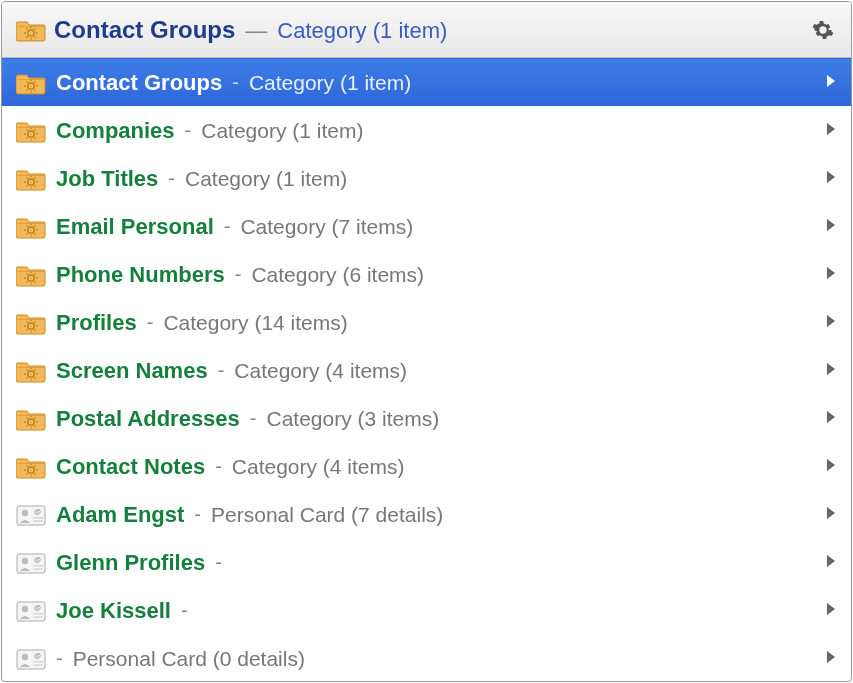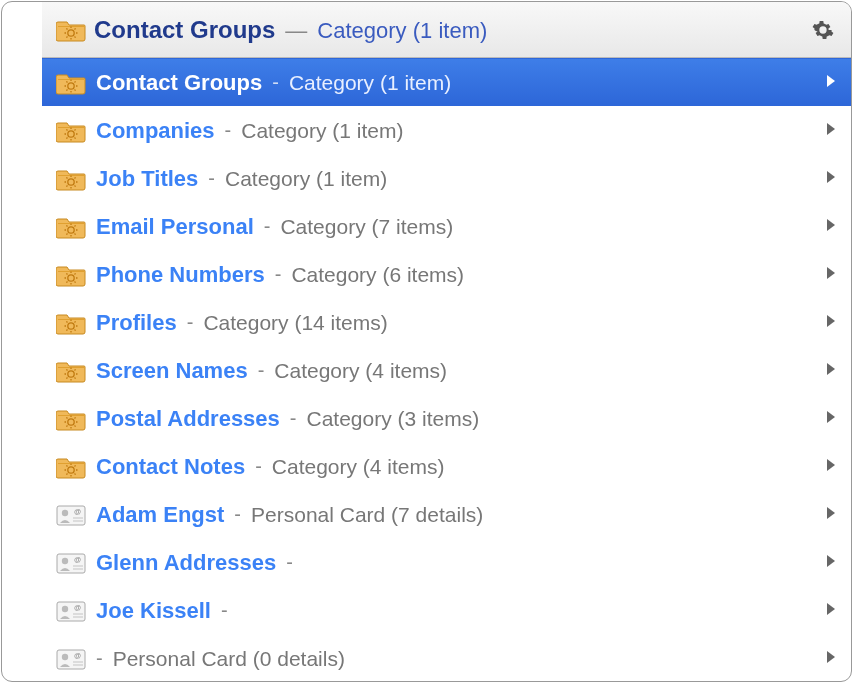--- a/index.html
+++ b/index.html
@@ -5,27 +5,26 @@
     * { box-sizing: border-box; margin: 0; padding: 0; }
     body {
       font-family: "Lucida Grande", "Helvetica Neue", Arial, sans-serif;
       background: #fff;
       width: 853px;
       height: 683px;
       overflow: hidden;
     }
     .window {
       border: 1px solid #999;
-      border-radius: 11px;
+      border-radius: 4px;
       overflow: hidden;
       width: 851px;
       height: 681px;
       margin: 1px;
       background: #fff;
-      padding-left: 40px;
     }
     .header {
       height: 56px;
       background: linear-gradient(to bottom, #f8f8f8 0%, #e8e8e8 100%);
       border-bottom: 1px solid #bbb;
       display: flex;
       align-items: center;
       padding: 0 14px;
       position: relative;
     }
@@ -72,21 +71,21 @@
       position: relative;
     }
     .row:not(:first-child) {
     }
     .row.selected {
       background: linear-gradient(to bottom, #3e7ee8 0%, #2d66d8 100%);
     }
     .row .name {
       font-size: 22px;
       font-weight: bold;
-      color: #3b82f6;
+      color: #15803d;
       margin-left: 10px;
     }
     .row.selected .name { color: #fff; }
     .row .dash {
       font-size: 20px;
       color: #888;
       margin: 0 10px 0 10px;
     }
     .row.selected .dash { color: #d0ddf5; }
     .row .meta {
@@ -372,21 +371,21 @@
       </div>
       <div class="row">
         <span class="card-icon"><svg viewBox="0 0 30 24" width="30" height="24">
     <rect x="1" y="3" width="28" height="19" rx="2" fill="#f5f5f5" stroke="#aaa" stroke-width="1"></rect>
     <circle cx="9" cy="10" r="3.2" fill="#bbb"></circle>
     <path d="M4 20 q5 -6 10 0 z" fill="#bbb"></path>
     <text x="18" y="11" font-size="7" fill="#888" font-family="Arial">@</text>
     <line x1="17" y1="15" x2="27" y2="15" stroke="#ccc" stroke-width="1.2"></line>
     <line x1="17" y1="18" x2="27" y2="18" stroke="#ccc" stroke-width="1.2"></line>
   </svg></span>
-        <span class="name">Glenn Addresses</span>
+        <span class="name">Glenn Profiles</span>
         <span class="dash">-</span>
         <span class="chevron"><svg viewBox="0 0 12 16" width="12" height="16">
             <path d="M2 2 l8 6 l-8 6 z" fill="#666"></path>
           </svg></span>
       </div>
       <div class="row">
         <span class="card-icon"><svg viewBox="0 0 30 24" width="30" height="24">
     <rect x="1" y="3" width="28" height="19" rx="2" fill="#f5f5f5" stroke="#aaa" stroke-width="1"></rect>
     <circle cx="9" cy="10" r="3.2" fill="#bbb"></circle>
     <path d="M4 20 q5 -6 10 0 z" fill="#bbb"></path>

